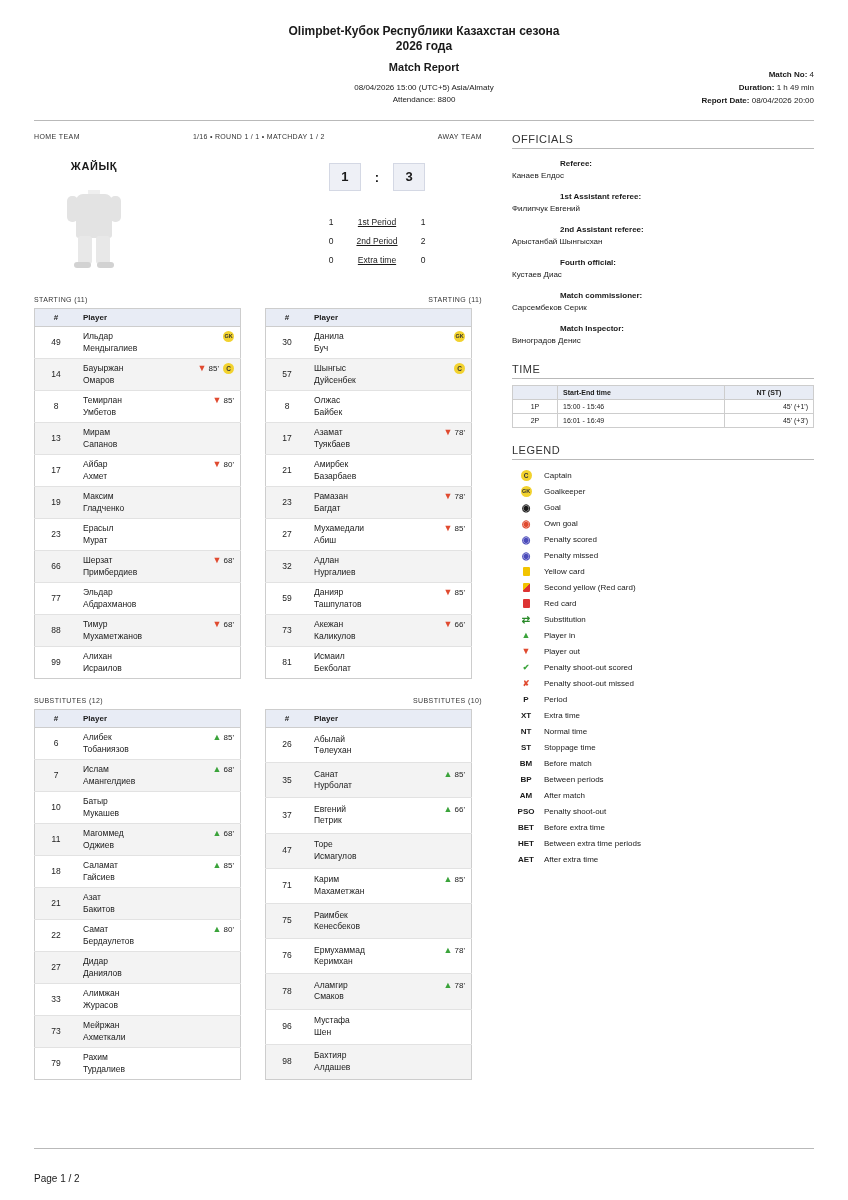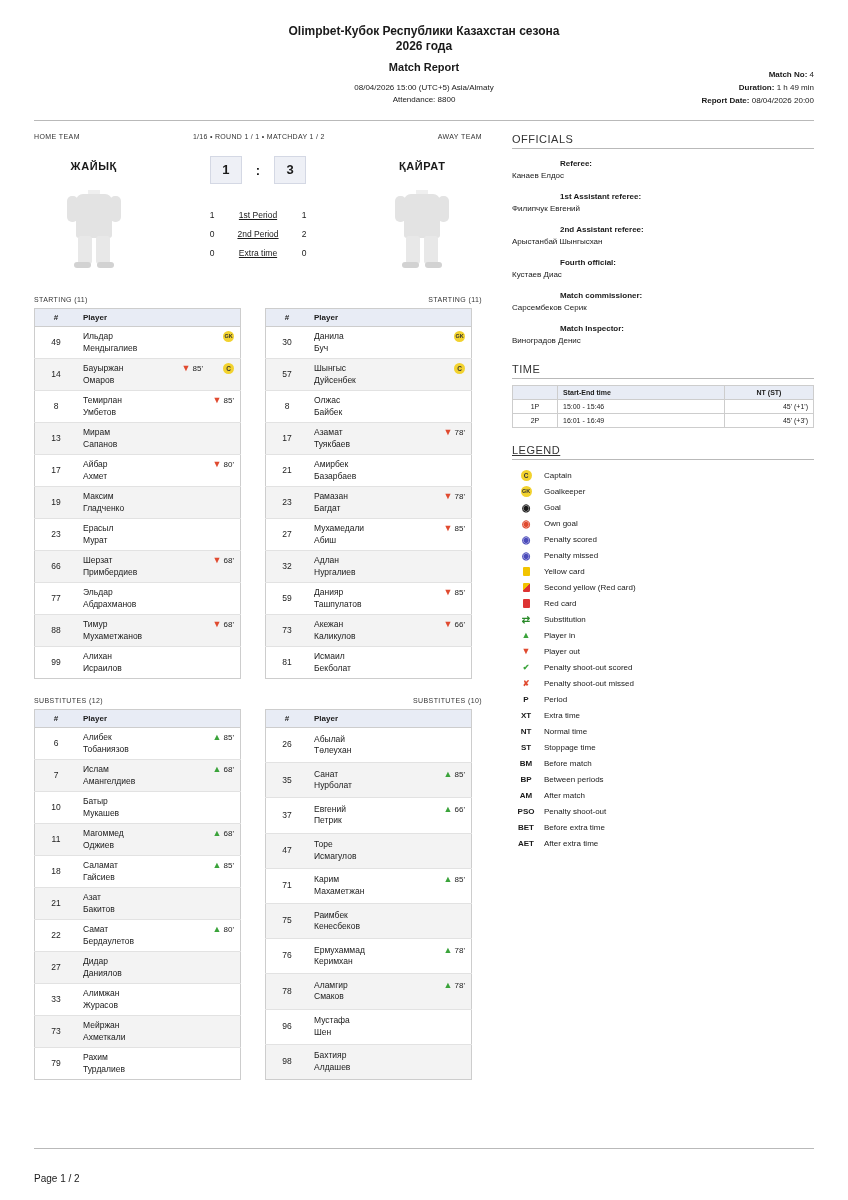--- a/index.html
+++ b/index.html
@@ -19,21 +19,21 @@
   .meta-right{position:absolute;right:0;top:44px;text-align:right;font-size:8px;line-height:13px;}
   .meta-right b{font-weight:bold;}
   .hr{border:0;border-top:1px solid #b9b9b9;margin:14px 0 0 0;}
   
   .cols{display:flex;gap:0;margin-top:0;}
   .left-col{width:462px;box-sizing:border-box;padding-right:14px;}
   .right-col{width:318px;box-sizing:border-box;padding-left:16px;}
   
   .band-labels{display:flex;justify-content:space-between;align-items:center;font-size:7px;letter-spacing:.4px;color:#333;margin-top:12px;}
   .band-labels .mid{font-size:7px;letter-spacing:.3px;}
-  .teams{display:flex;justify-content:space-between;margin-top:8px;position:relative;}
+  .teams{display:flex;justify-content:space-between;margin-top:8px;position:relative;align-items:flex-end;}
   .team-block{width:120px;text-align:center;}
   .team-name{font-size:11px;font-weight:bold;letter-spacing:.6px;margin-top:12px;}
   .shirt{margin:14px auto 0 auto;width:54px;height:84px;position:relative;}
   .shirt .torso{position:absolute;left:9px;top:8px;width:36px;height:44px;background:#e3e3e3;border-radius:7px 7px 3px 3px;}
   .shirt .neck{position:absolute;left:21px;top:4px;width:12px;height:9px;background:#efefef;border-radius:0 0 8px 8px;}
   .shirt .sl{position:absolute;left:0px;top:10px;width:11px;height:26px;background:#e3e3e3;border-radius:5px;}
   .shirt .sr{position:absolute;right:0px;top:10px;width:11px;height:26px;background:#e3e3e3;border-radius:5px;}
   .shirt .legl{position:absolute;left:11px;top:50px;width:14px;height:28px;background:#e8e8e8;border-radius:3px;}
   .shirt .legr{position:absolute;right:11px;top:50px;width:14px;height:28px;background:#e8e8e8;border-radius:3px;}
   .shirt .shoel{position:absolute;left:7px;top:76px;width:17px;height:6px;background:#d2d2d2;border-radius:3px;}
@@ -51,21 +51,21 @@
   .squad-tables{display:flex;gap:24px;margin-top:5px;}
   .squad{width:207px;border:1px solid #cdcdcd;border-collapse:collapse;font-size:8.5px;}
   table.squad{border-spacing:0;}
   .squad th{background:#e8ecf5;font-size:8px;font-weight:bold;text-align:left;padding:4px 6px;border-bottom:1px solid #cdcdcd;}
   .squad th.num{width:30px;text-align:center;}
   .squad td{padding:4px 6px;border-bottom:1px solid #e2e2e2;vertical-align:middle;line-height:11.5px;}
   .squad td.num{text-align:center;width:30px;color:#222;}
   .squad tr:nth-child(even) td{background:#f3f3f3;}
   .squad tr:last-child td{border-bottom:none;}
   .pl-name{display:inline-block;}
-  .ev{float:right;font-size:8px;white-space:nowrap;color:#222;margin-left:20px;}
+  .ev{float:right;font-size:8px;white-space:nowrap;color:#222;margin-left:4px;}
   .badge{display:inline-block;width:11px;height:11px;border-radius:50%;font-size:6.5px;line-height:11px;text-align:center;font-weight:bold;color:#333;vertical-align:middle;}
   .b-c{background:#f2d22e;}
   .b-gk{background:#f2d22e;font-size:5.5px;}
   .arrow-in{color:#3aa33a;font-size:9px;}
   .arrow-out{color:#e04a2f;font-size:9px;}
   .subs-head{display:flex;justify-content:space-between;font-size:7px;letter-spacing:.4px;color:#333;margin-top:18px;}
   
   .sec-title{font-size:11px;letter-spacing:.5px;color:#333;margin-top:12px;}
   .rule{border-top:1px solid #b9b9b9;margin-top:3px;}
   .off-item{margin-top:9px;font-size:8px;line-height:12px;}
@@ -158,33 +158,20 @@
               <span class="pv">2</span>
             </div>
             <div class="prow">
               <span class="pv">0</span>
               <span class="pl">Extra time</span>
               <span class="pv">0</span>
             </div>
           </div>
         </div>
 
-        <div class="team-block">
-          <div class="team-name">ҚАЙРАТ</div>
-          <div class="shirt">
-            <div class="neck"></div>
-              <div class="torso"></div>
-              <div class="sl"></div>
-              <div class="sr"></div>
-            <div class="legl"></div>
-              <div class="legr"></div>
-              <div class="shoel"></div>
-              <div class="shoer"></div>
-          </div>
-        </div>
       </div>
 
       <div class="squad-head">
         <span>STARTING (11)</span>
         <span>STARTING (11)</span>
       </div>
       <div class="squad-tables">
         <table class="squad">
           <thead>
               <tr>
@@ -454,21 +441,21 @@
               <td class="r">45' (+1')</td>
             </tr>
             <tr>
               <td class="c">2P</td>
               <td>16:01 - 16:49</td>
               <td class="r">45' (+3')</td>
             </tr>
           </tbody>
       </table>
 
-      <div class="sec-title" style="margin-top:16px;text-decoration:underline;">LEGEND</div>
+      <div class="sec-title" style="margin-top:16px;">LEGEND</div>
       <div class="rule"></div>
       <div class="legend">
           <div class="lg-row">
             <span class="lg-icon"><span class="badge b-c">C</span></span>
             <span class="lg-txt">Captain</span>
           </div>
           <div class="lg-row">
             <span class="lg-icon"><span class="badge b-gk">GK</span></span>
             <span class="lg-txt">Goalkeeper</span>
           </div>
@@ -548,20 +535,24 @@
             <span class="lg-icon"><span>AM</span></span>
             <span class="lg-txt">After match</span>
           </div>
           <div class="lg-row">
             <span class="lg-icon"><span>PSO</span></span>
             <span class="lg-txt">Penalty shoot-out</span>
           </div>
           <div class="lg-row">
             <span class="lg-icon"><span>BET</span></span>
             <span class="lg-txt">Before extra time</span>
+          </div>
+          <div class="lg-row">
+            <span class="lg-icon"><span>HET</span></span>
+            <span class="lg-txt">Between extra time periods</span>
           </div>
           <div class="lg-row">
             <span class="lg-icon"><span>AET</span></span>
             <span class="lg-txt">After extra time</span>
           </div>
         </div>
     </div>
   </div>
 
   <div class="footer">

